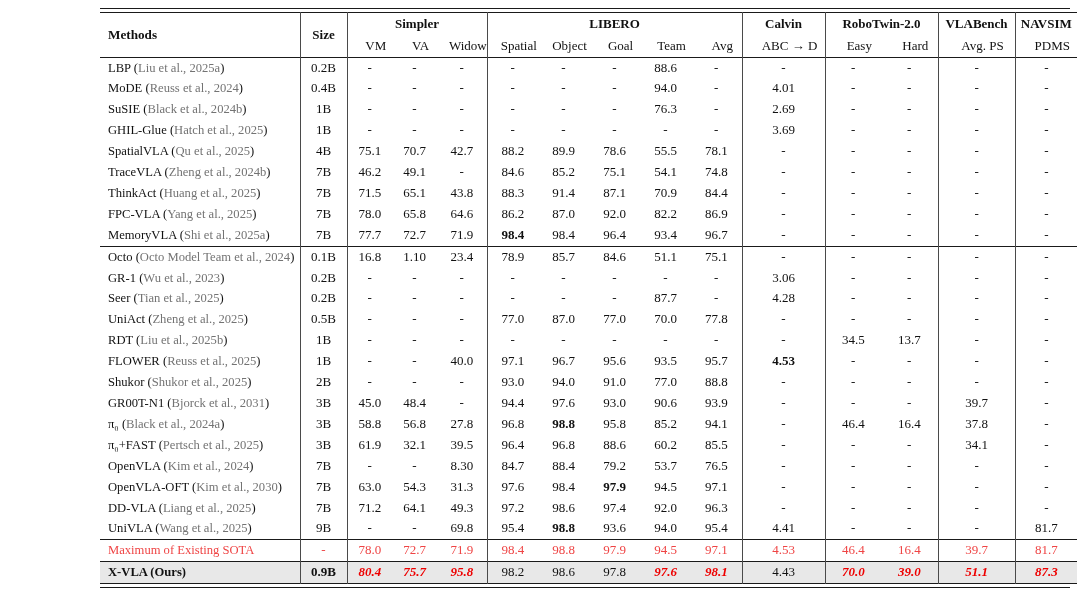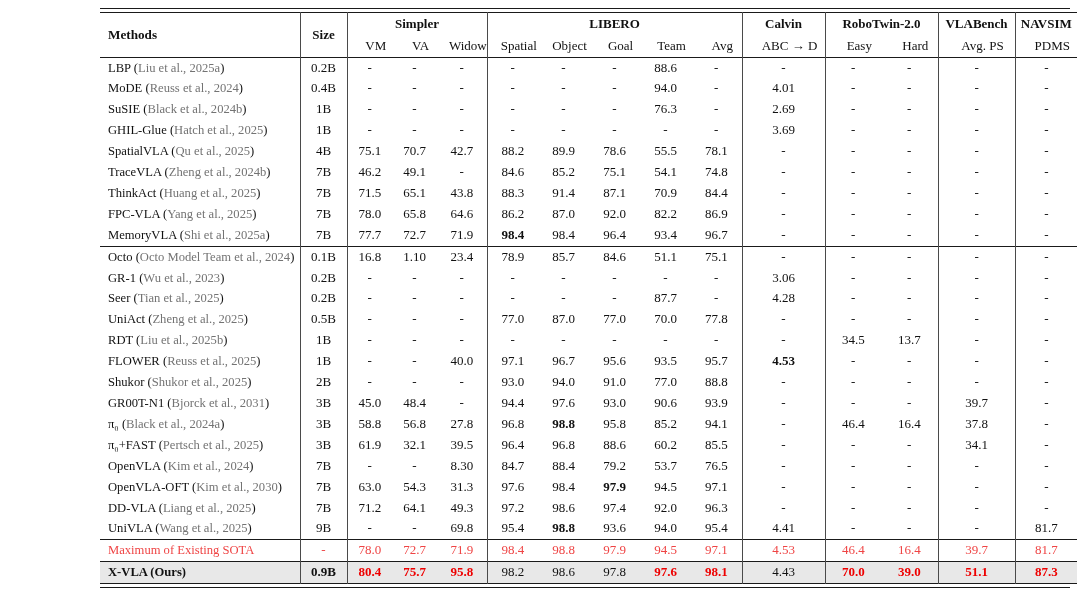--- a/index.html
+++ b/index.html
@@ -39,21 +39,21 @@
   thead th { font-weight: bold; height: 23px; }
   thead tr.sub th { font-weight: normal; height: 21px; padding-left: 12px; }
   thead { border-bottom: 1px solid #1a1a1a; }
   td { line-height: 20.9px; height: 20.9px; }
   .c-method { text-align: left; padding-left: 8px; font-size: 12.6px; }
   .h-method { font-size: 13.2px; }
   .sep { border-left: 1px solid #4a4a4a; }
   tr.rule-above { border-top: 1px solid #1a1a1a; }
   .cite { color: #737373; }
   .bold { font-weight: bold; }
-  .red { color: #EE0000; font-weight: bold; }
+  .red { color: #EE0000; font-weight: bold; font-style: italic; }
   tr.row-sota td { color: #ef4444; }
   tr.row-ours td { background: #e8e8e8; }
   tr.row-ours { border-top: 1.5px solid #1a1a1a; margin-left: 29px; }
   tr.row-ours .c-method, tr.row-ours .c-size { font-weight: bold; }
 </style>
 </head>
 <body>
 
 <div class="table-wrap">
   <table>

